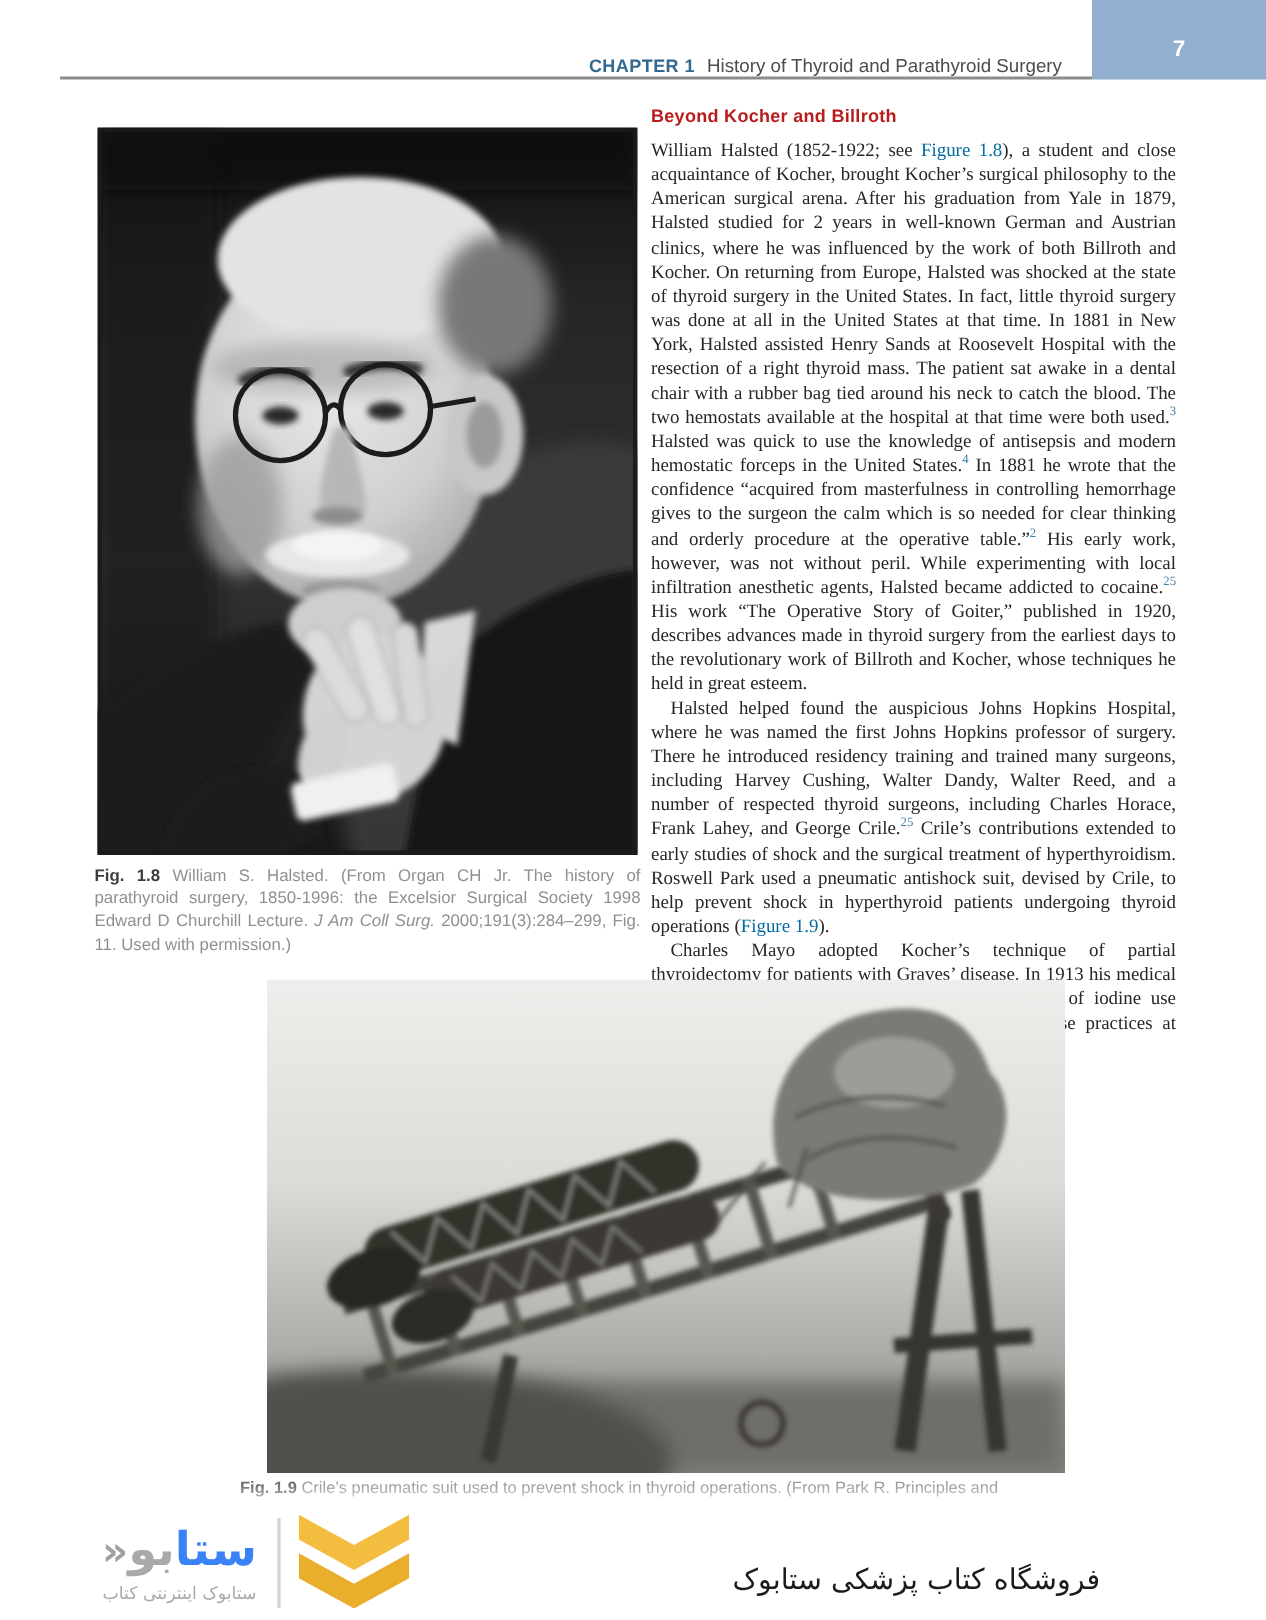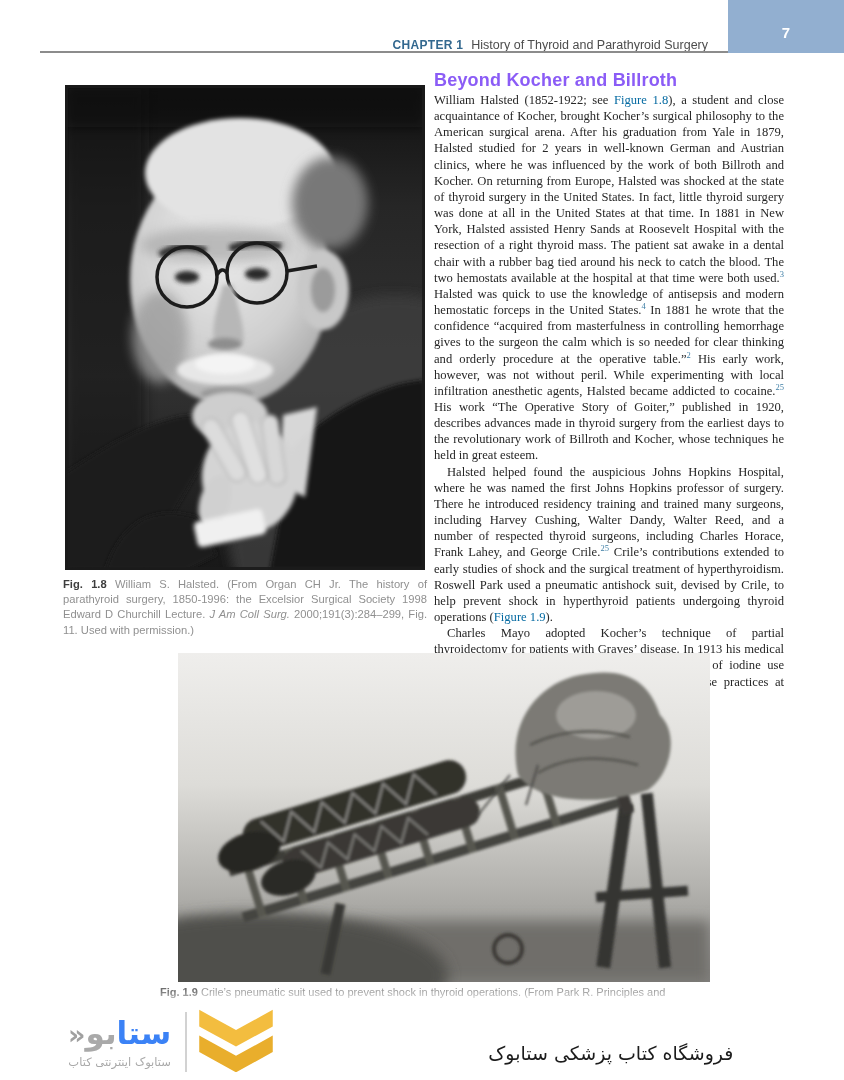--- a/index.html
+++ b/index.html
@@ -27,21 +27,21 @@
   .fig18-caption {
     position:absolute; left:63px; top:577px; width:364px;
     font-size:11.2px; line-height:15.2px; color:#909090; text-align:justify;
   }
   .figlabel { font-weight:bold; color:#3d3d3d; }
   .journal-italic { font-style:italic; }
 
   
   .section-heading {
     position:absolute; left:434px; top:70px;
-    font-size:18px; font-weight:bold; color:#8b5cf6; letter-spacing:.2px;
+    font-size:12px; font-weight:bold; color:#b91c1c; letter-spacing:.2px;
   }
   .body-col {
     position:absolute; left:434px; top:92px; width:350px;
     font-family:"Liberation Serif", serif; font-size:12.6px; line-height:16.15px;
     color:#262626; text-align:justify;
   }
   .body-col p { margin:0; }
   .body-col p.indent { text-indent:13px; }
   .link { color:#0369a1; cursor:pointer; }
   sup.ref { color:#3f7fa6; font-size:8.5px; line-height:0; }

